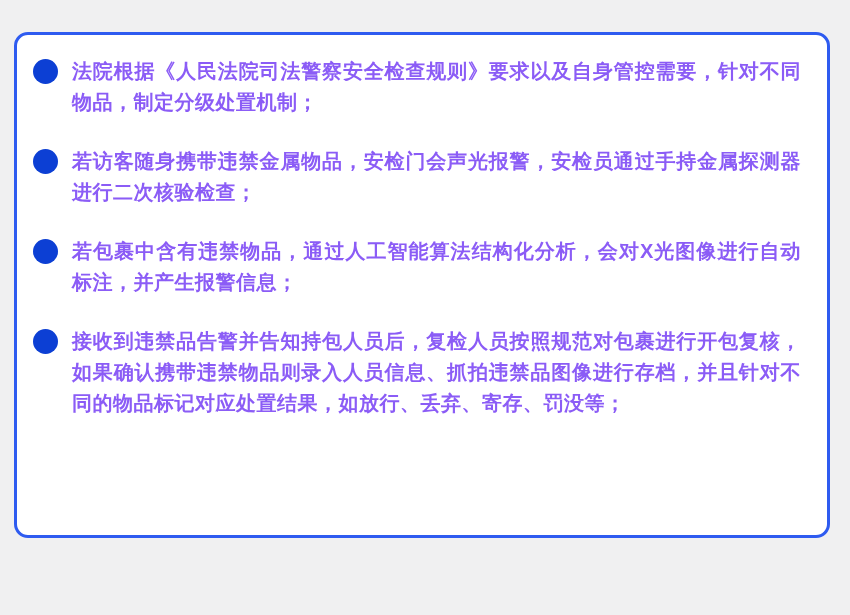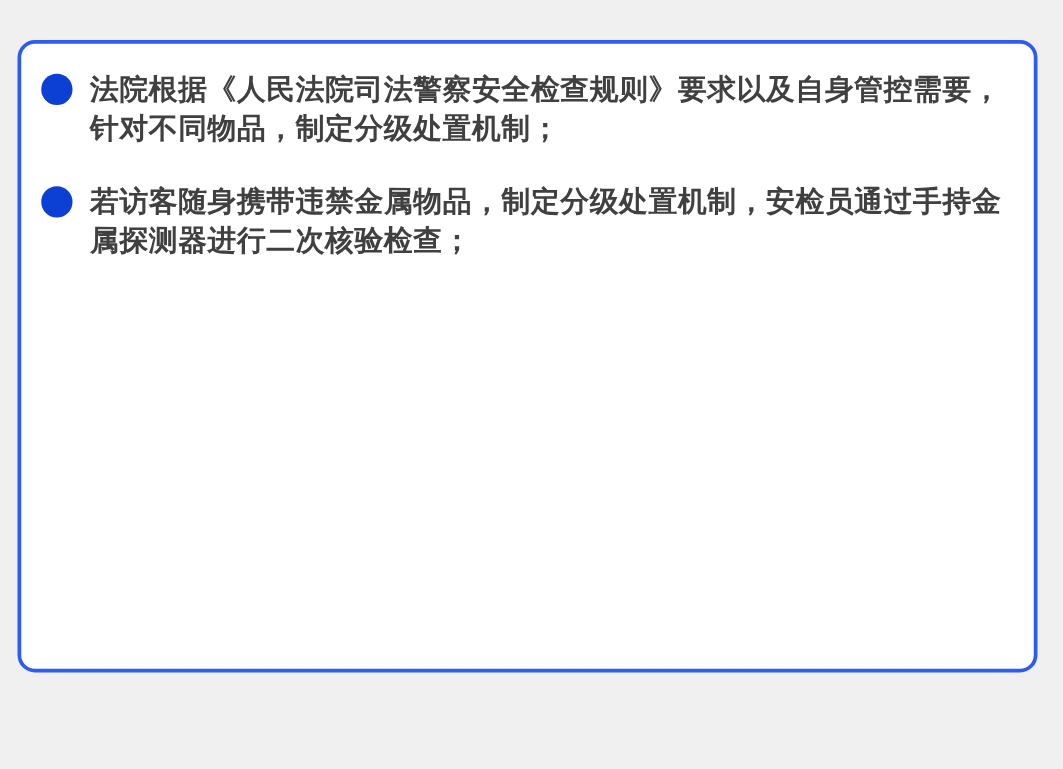--- a/index.html
+++ b/index.html
@@ -42,43 +42,51 @@
     .bullet-dot {
       flex: 0 0 auto;
       width: 25px;
       height: 25px;
       border-radius: 50%;
       background: #0c3fd4;
       margin-top: 3px;
       margin-right: 14px;
     }
     .bullet-text {
-      font-size: 23px;
+      font-size: 20px;
       line-height: 31px;
       font-weight: 700;
-      color: #404040;
+      color: #8b5cf6;
       letter-spacing: 0.5px;
       max-width: 736px;
       text-align: justify;
     }
   </style>
 </head>
 <body>
 
 <div class="page">
   <div class="info-card">
     <div class="bullet-list">
 
         <div class="bullet-item">
           <span class="bullet-dot"></span>
           <span class="bullet-text">法院根据《人民法院司法警察安全检查规则》要求以及自身管控需要，针对不同物品，制定分级处置机制；</span>
         </div>
 
 
         <div class="bullet-item">
           <span class="bullet-dot"></span>
-          <span class="bullet-text">若访客随身携带违禁金属物品，制定分级处置机制，安检员通过手持金属探测器进行二次核验检查；</span>
+          <span class="bullet-text">若访客随身携带违禁金属物品，安检门会声光报警，安检员通过手持金属探测器进行二次核验检查；</span>
         </div>
 
+        <div class="bullet-item">
+          <span class="bullet-dot"></span>
+          <span class="bullet-text">若包裹中含有违禁物品，通过人工智能算法结构化分析，会对X光图像进行自动标注，并产生报警信息；</span>
+        </div>
 
+        <div class="bullet-item">
+          <span class="bullet-dot"></span>
+          <span class="bullet-text">接收到违禁品告警并告知持包人员后，复检人员按照规范对包裹进行开包复核，如果确认携带违禁物品则录入人员信息、抓拍违禁品图像进行存档，并且针对不同的物品标记对应处置结果，如放行、丢弃、寄存、罚没等；</span>
+        </div>
       </div>
   </div>
 </div>
 
 </body></html>

